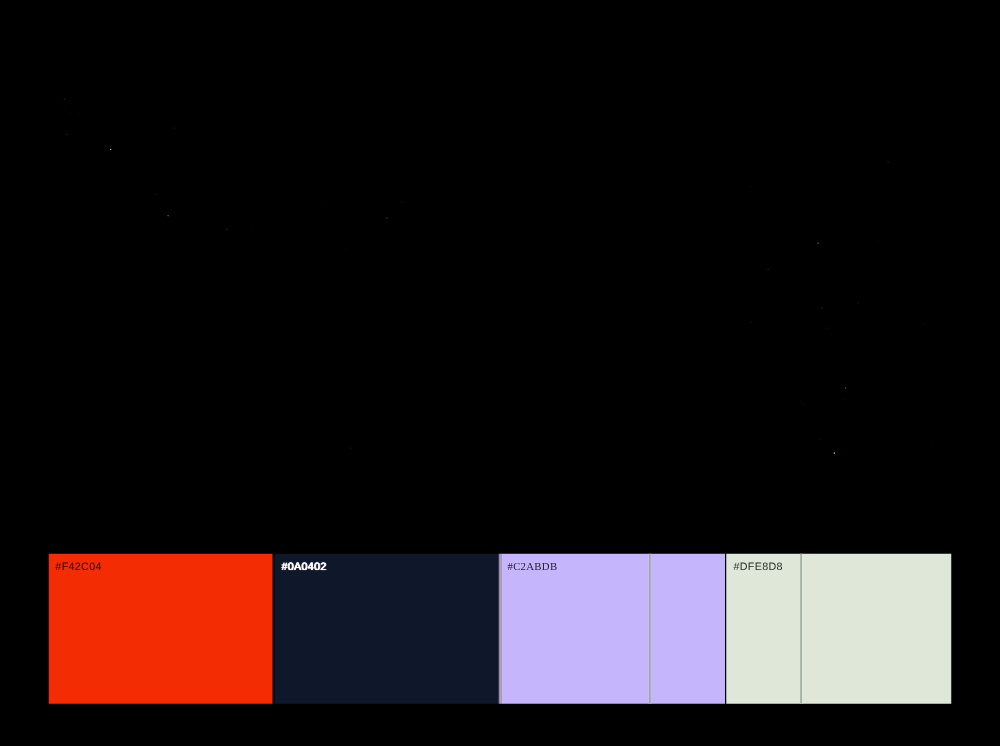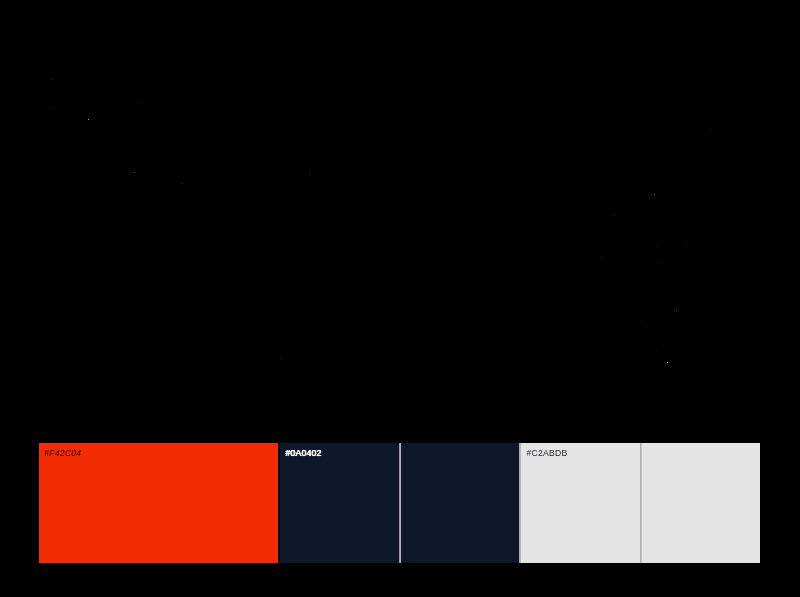--- a/index.html
+++ b/index.html
@@ -105,25 +105,28 @@
       <div class="star" style="left: 675px; top: 319px; width: 1px; height: 1px; background: rgb(8, 8, 8);"></div>
       <div class="star" style="left: 640px; top: 321px; width: 1px; height: 1px; background: rgb(18, 11, 10);"></div>
       <div class="star" style="left: 643px; top: 323px; width: 1px; height: 1px; background: rgb(17, 11, 8);"></div>
       <div class="star" style="left: 656px; top: 351px; width: 1px; height: 1px; background: rgb(17, 12, 9);"></div>
       <div class="star" style="left: 667px; top: 362px; width: 1px; height: 1px; background: rgb(242, 199, 162);"></div>
       <div class="star" style="left: 746px; top: 356px; width: 1px; height: 1px; background: rgb(12, 10, 9);"></div>
       <div class="star" style="left: 280px; top: 358px; width: 1px; height: 1px; background: rgb(33, 24, 20);"></div>
     </div>
   <div class="palette" id="palette">
       <div class="swatch" style="background: rgb(244, 44, 4);">
-        <span class="swatch-label" style="color: rgb(43, 11, 2); font-style: italic;">#F42C04</span>
+        <span class="swatch-label" style="color: rgb(43, 11, 2);">#F42C04</span>
       </div>
       <div class="swatch" style="background: #0f172a;">
         <span class="swatch-label" style="color: rgb(251, 251, 251); text-shadow: rgb(251, 251, 251) 0px 0px 0.9px, rgb(251, 251, 251) 0.5px 0px 0.5px, rgb(251, 251, 251) -0.3px 0px 0.5px;">#0A0402</span>
       </div>
-      <div class="swatch" style="background: #e5e5e5;">
+      <div class="swatch" style="background: #c4b5fd; font-family: Liberation Serif, serif;">
         <span class="swatch-label" style="color: rgb(36, 30, 44);">#C2ABDB</span>
+      </div>
+      <div class="swatch" style="background: rgb(223, 232, 216);">
+        <span class="swatch-label" style="color: rgb(43, 46, 40);">#DFE8D8</span>
       </div>
       <div class="seam" style="left: 359.85px; background: linear-gradient(to right, rgb(194, 171, 219) 0%, rgb(138, 117, 144) 45%, rgb(218, 206, 219) 95%);"></div>
       <div class="seam" style="left: 480.4px; background: linear-gradient(to right, rgb(218, 206, 219) 0%, rgb(139, 145, 147) 45%, rgb(197, 212, 205) 95%);"></div>
       <div class="seam" style="left: 600.95px; background: linear-gradient(to right, rgb(197, 212, 205) 0%, rgb(141, 153, 142) 45%, rgb(223, 232, 216) 95%);"></div>
     </div>
 </div>
 
 </body></html>

